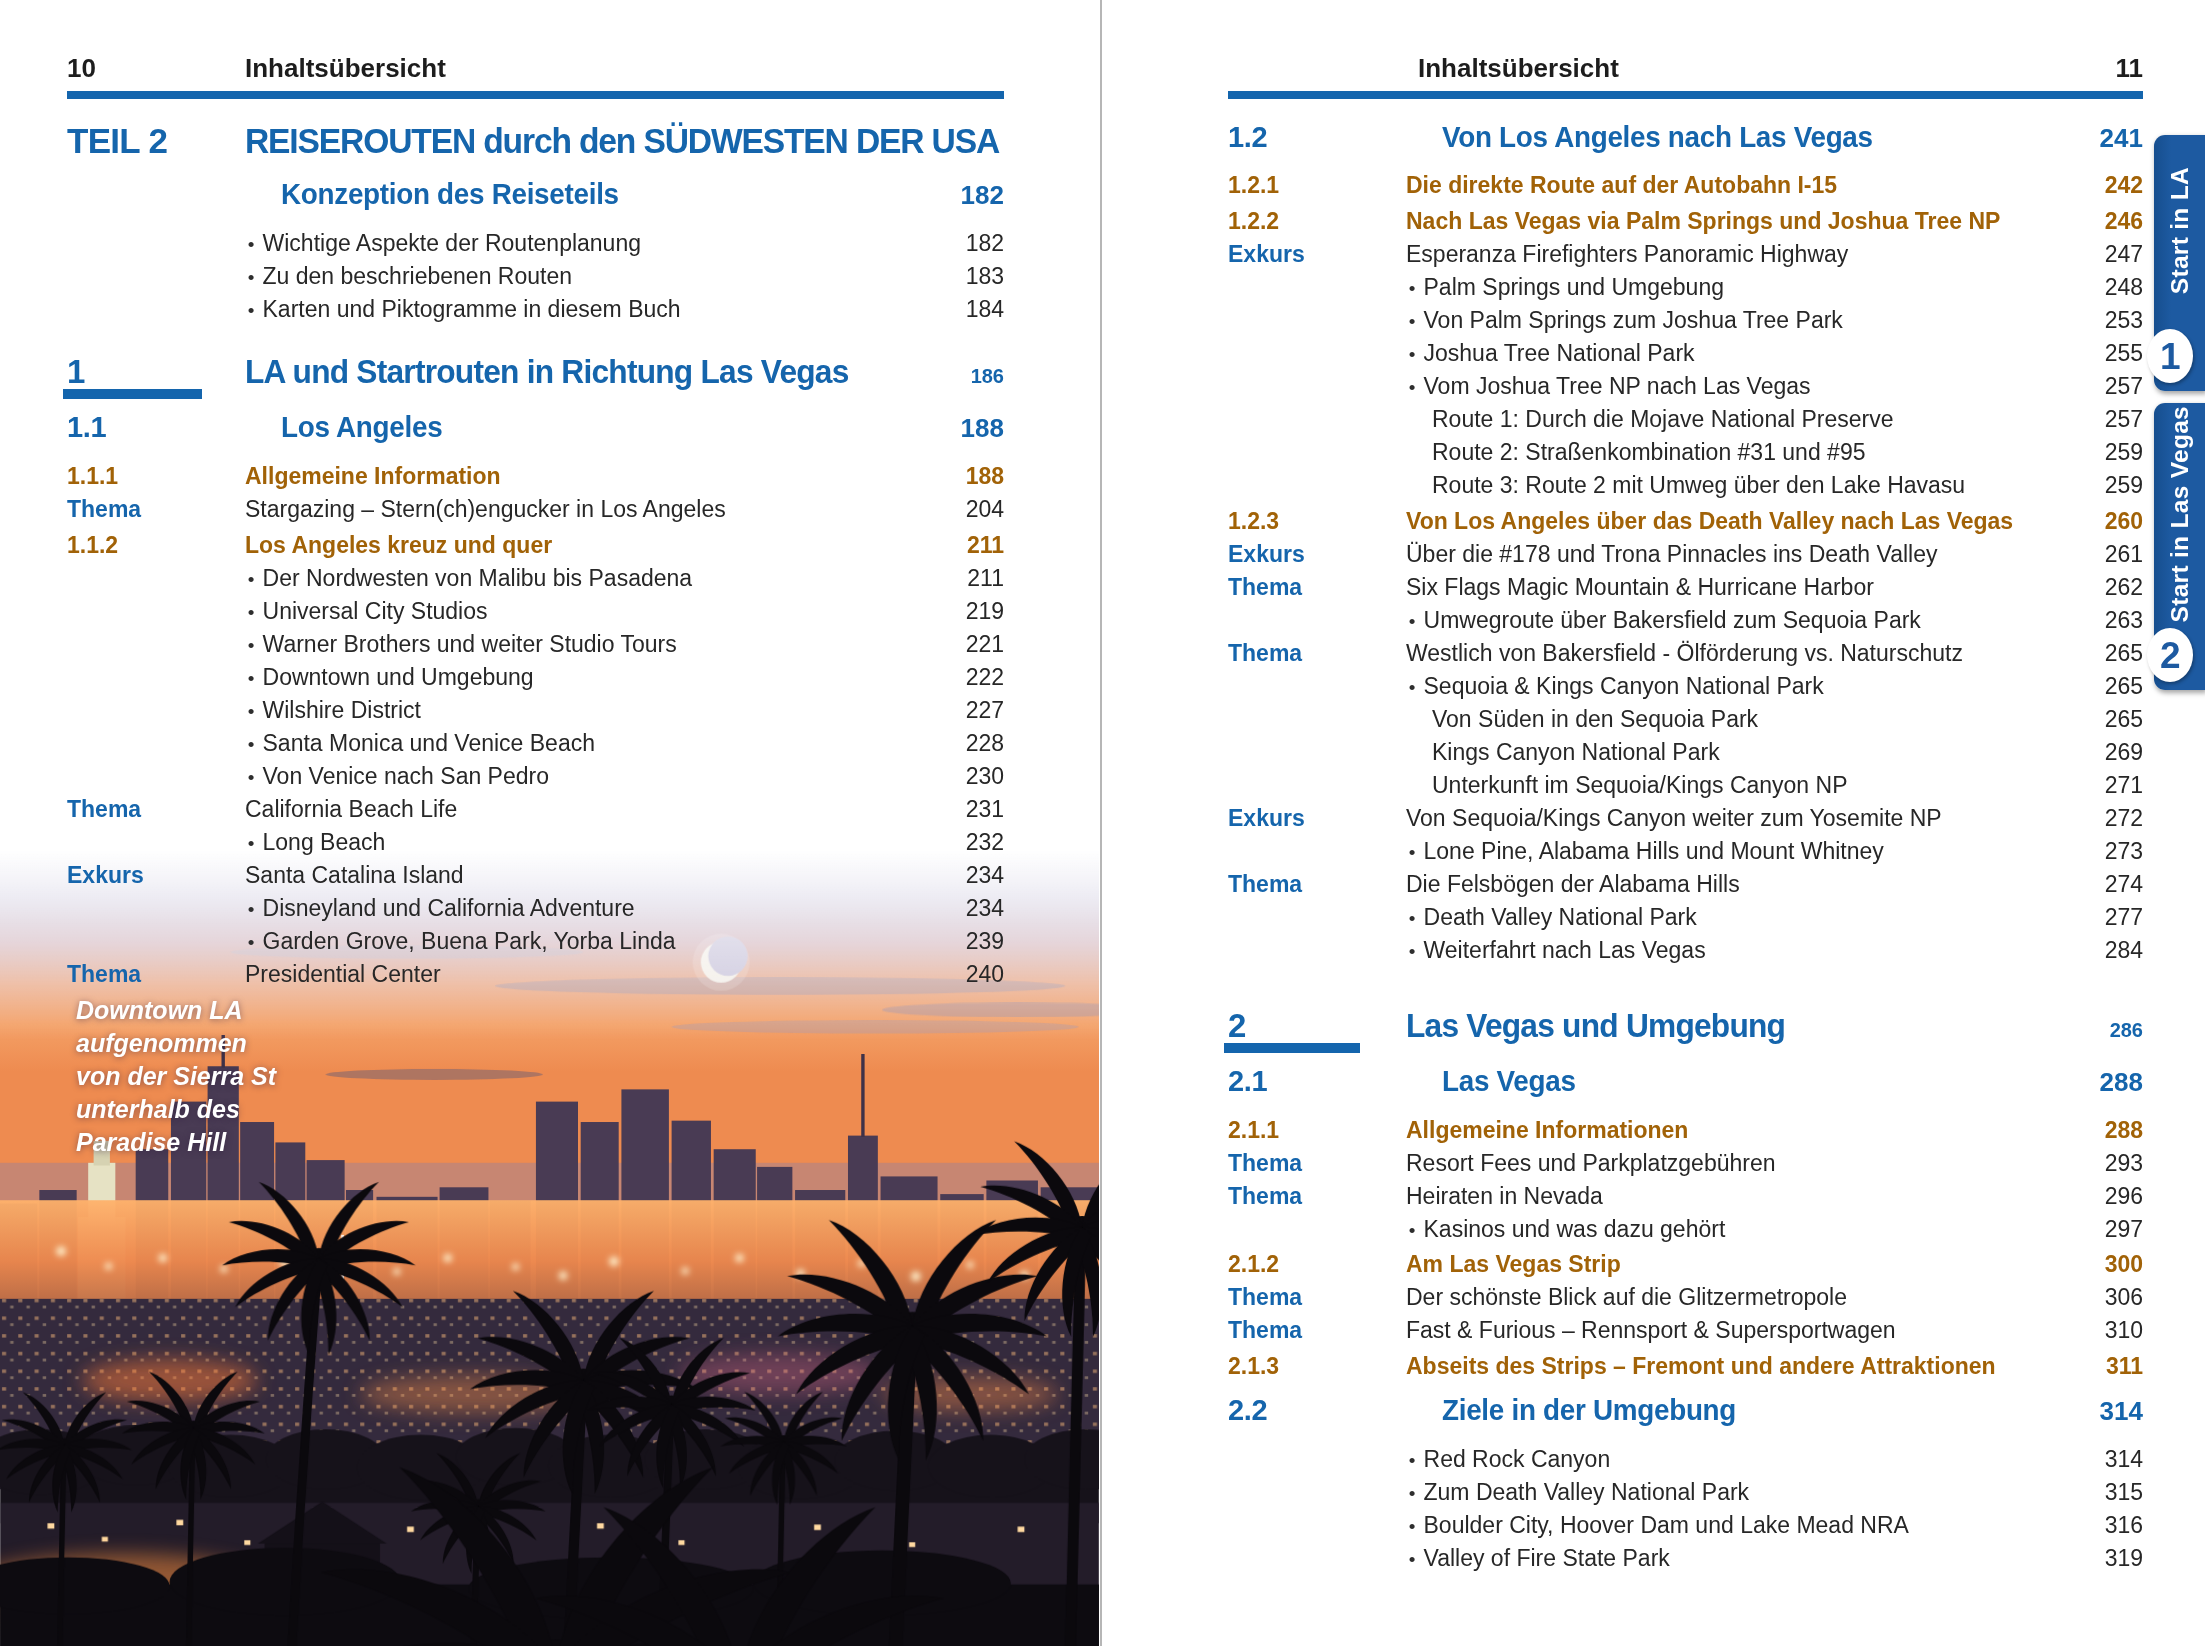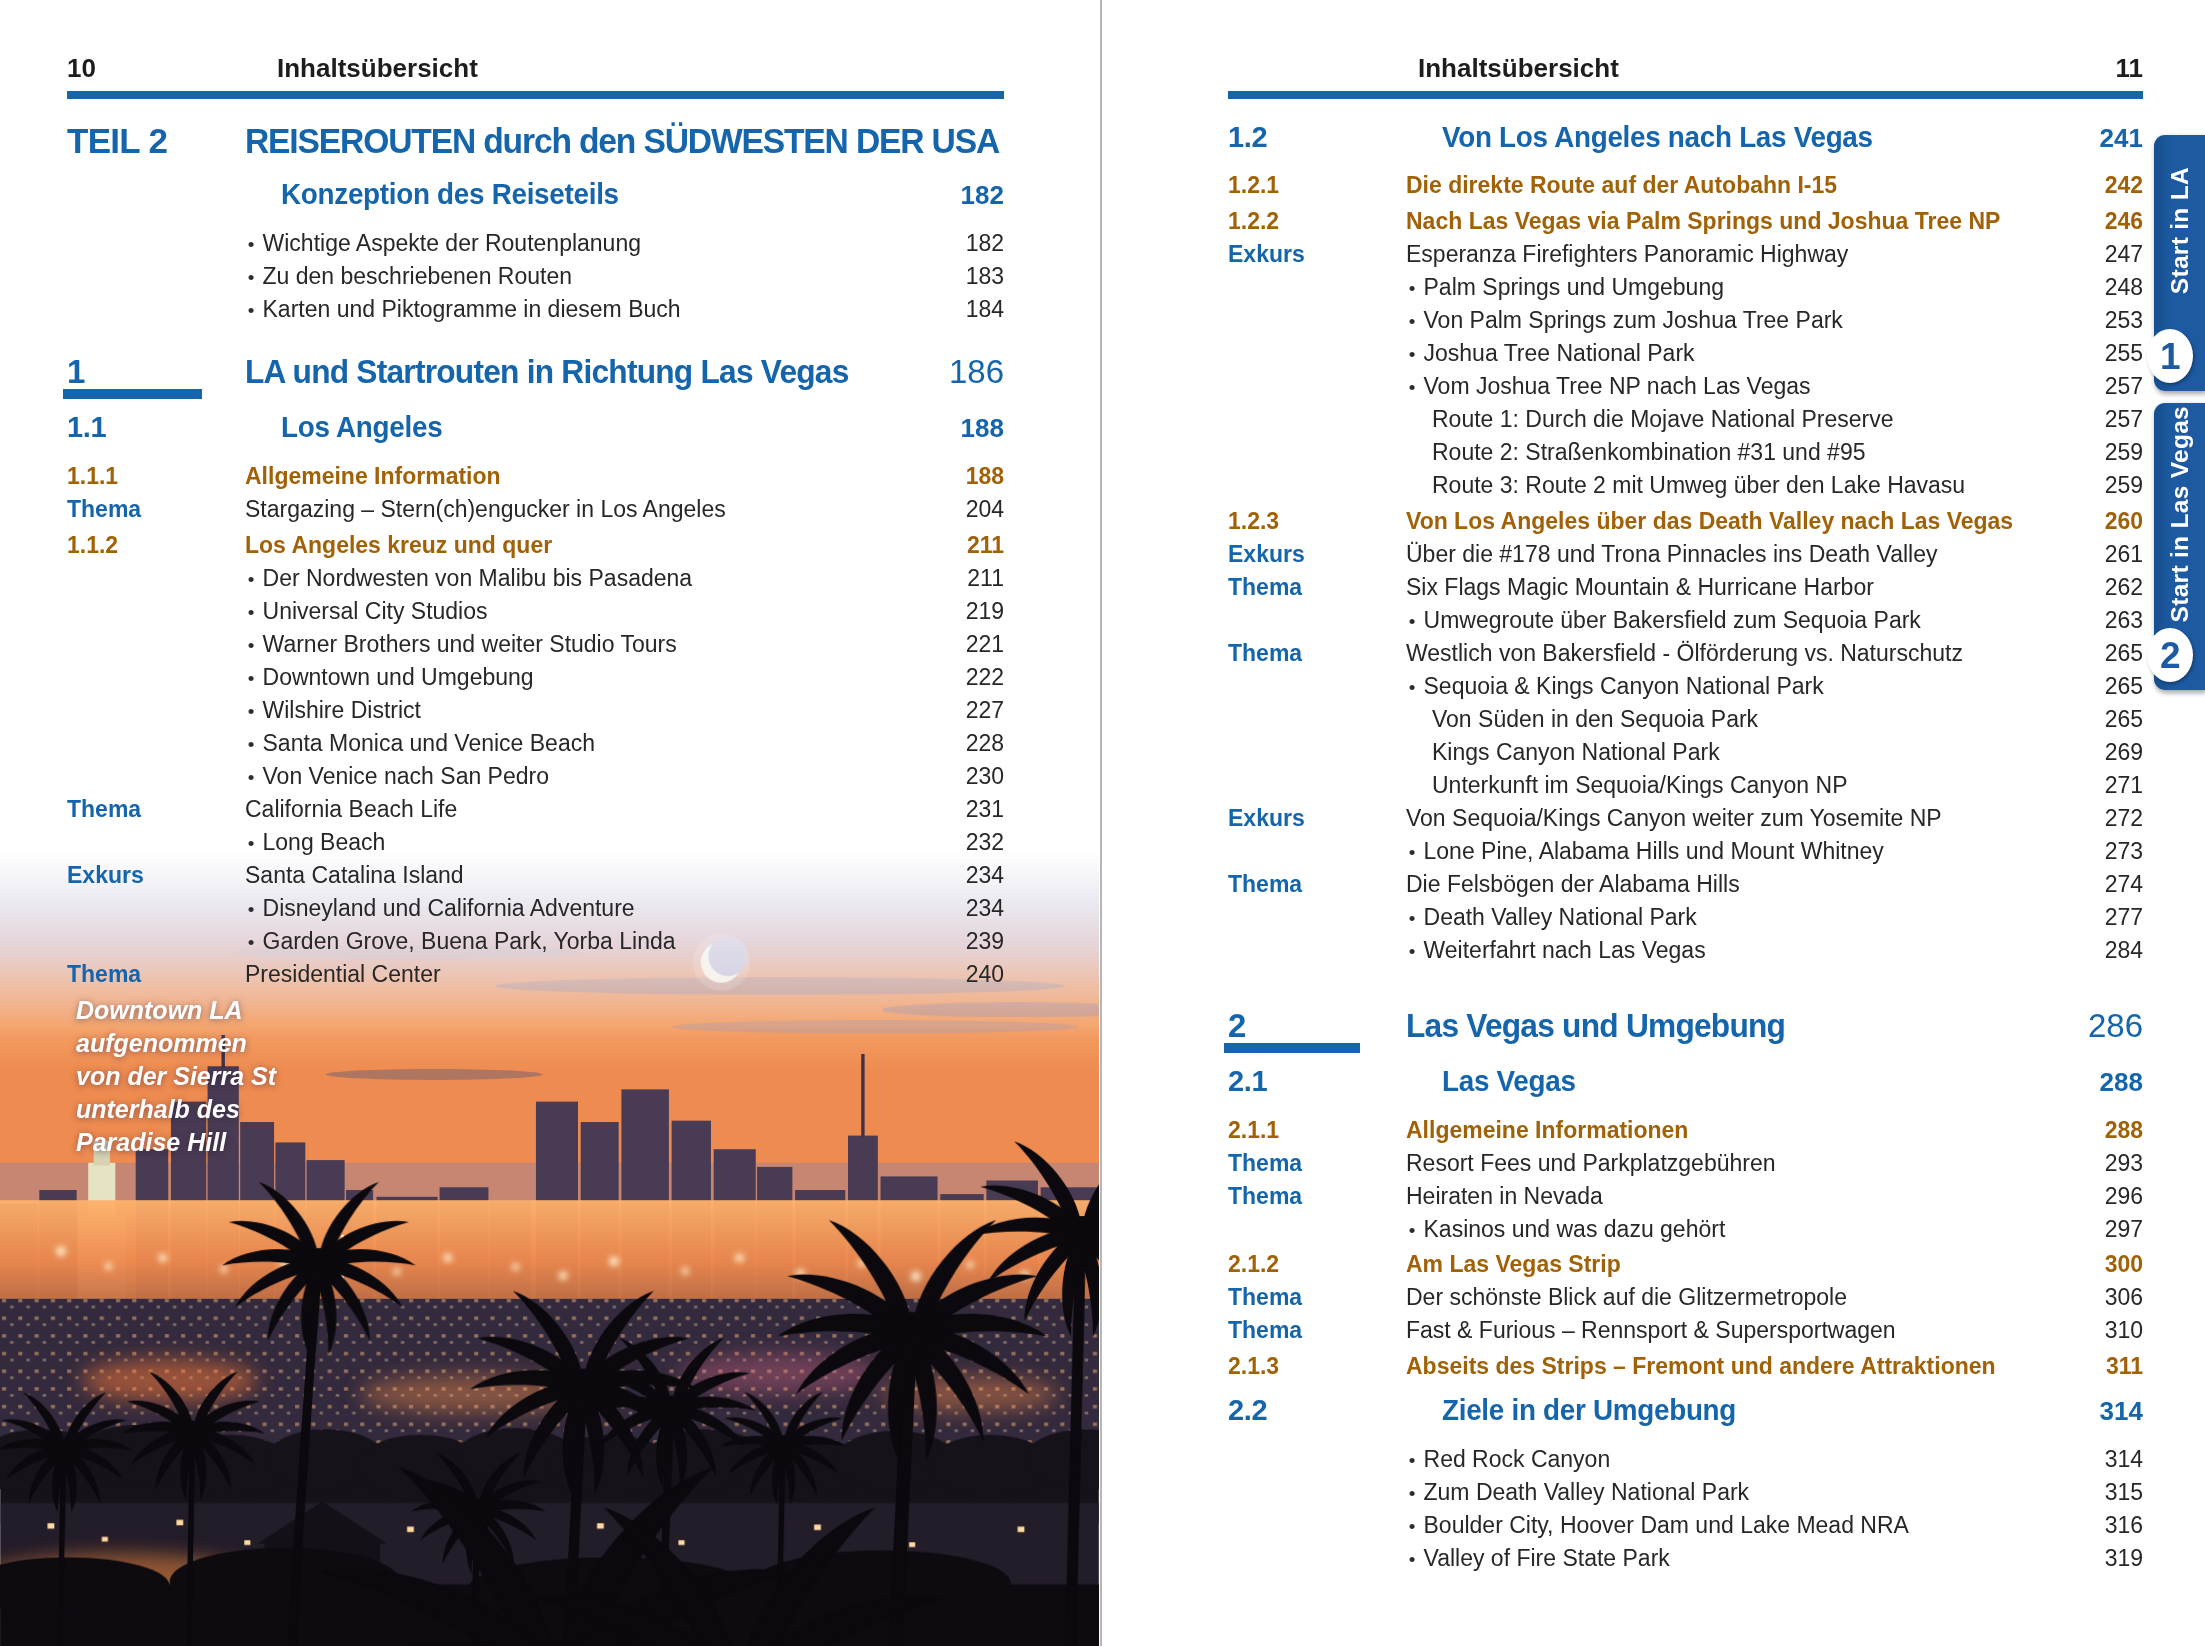--- a/index.html
+++ b/index.html
@@ -16,21 +16,21 @@
   }
   .spread{position:absolute;inset:0;}
 
   
   .page-left{position:absolute;left:0;top:0;width:1101px;height:1646px;}
   .page-right{position:absolute;left:1228px;top:0;width:915px;height:1646px;}
   .gutter{position:absolute;left:1100px;top:0;width:2px;height:1646px;background:#b6b6b6;}
 
   
   .hdr{display:flex;align-items:baseline;margin-top:53px;font-size:26px;font-weight:700;color:#1d1d1d;white-space:nowrap;}
-  .page-left .hdr{margin-left:67px;width:937px;gap:32px;}
+  .page-left .hdr{margin-left:67px;width:937px;}
   .page-left .hdr .hnum{flex:0 0 178px;}
   .page-right .hdr .htitle{margin-left:190px;}
   .page-right .hdr .hnum{margin-left:auto;}
   .rule{height:8.2px;background:var(--rule);margin-top:6.8px;}
   .page-left .rule{margin-left:67px;width:937px;}
   .page-right .rule{width:915px;}
 
   
   .toc{position:relative;z-index:2;margin-top:22px;}
   .page-left .toc{margin-left:67px;width:937px;}
@@ -45,21 +45,21 @@
   .thema .lab{color:var(--blue);font-weight:700;}
   .section{margin:8.2px 0 9.5px;min-height:42px;gap:36px;}
   .section .lab,.section .tit{font-size:29px;font-weight:700;color:var(--blue);letter-spacing:-0.3px;}
   .section .pg{font-size:26px;font-weight:700;color:var(--blue);text-align:right;}
   .chapter{margin:37px 0 12.2px;min-height:46px;}
   .page-left .chapter{margin-top:24.5px;}
   .chapter .lab{font-size:33px;font-weight:700;color:var(--blue);position:relative;}
   .chapter .lab::after{content:"";position:absolute;left:-4.1px;bottom:-8.2px;width:139px;height:10.2px;background:var(--rule);}
   .page-right .chapter .lab::after{width:136px;}
   .chapter .tit{font-size:33px;font-weight:700;color:var(--blue);letter-spacing:-0.8px;}
-  .chapter .pg{font-size:33px;font-weight:400;color:var(--blue);}
+  .chapter .pg{font-size:20px;font-weight:700;color:var(--blue);}
   .part{margin:16.3px 0 8.2px;min-height:49px;}
   .part .lab{font-size:35px;font-weight:700;color:var(--blue);letter-spacing:-0.7px;}
   .part .tit{font-size:35px;font-weight:700;color:var(--blue);letter-spacing:-1.2px;}
   .toc-right .row:first-child{margin-top:20.4px;}
 
   
   .part .tit > span,.chapter .tit > span,.section .tit > span{display:inline-block;transform:scaleX(.96);transform-origin:left center;}
 
   
   .photo-wrap{position:absolute;left:0;top:782px;width:1099px;height:865px;z-index:1;overflow:hidden;}

